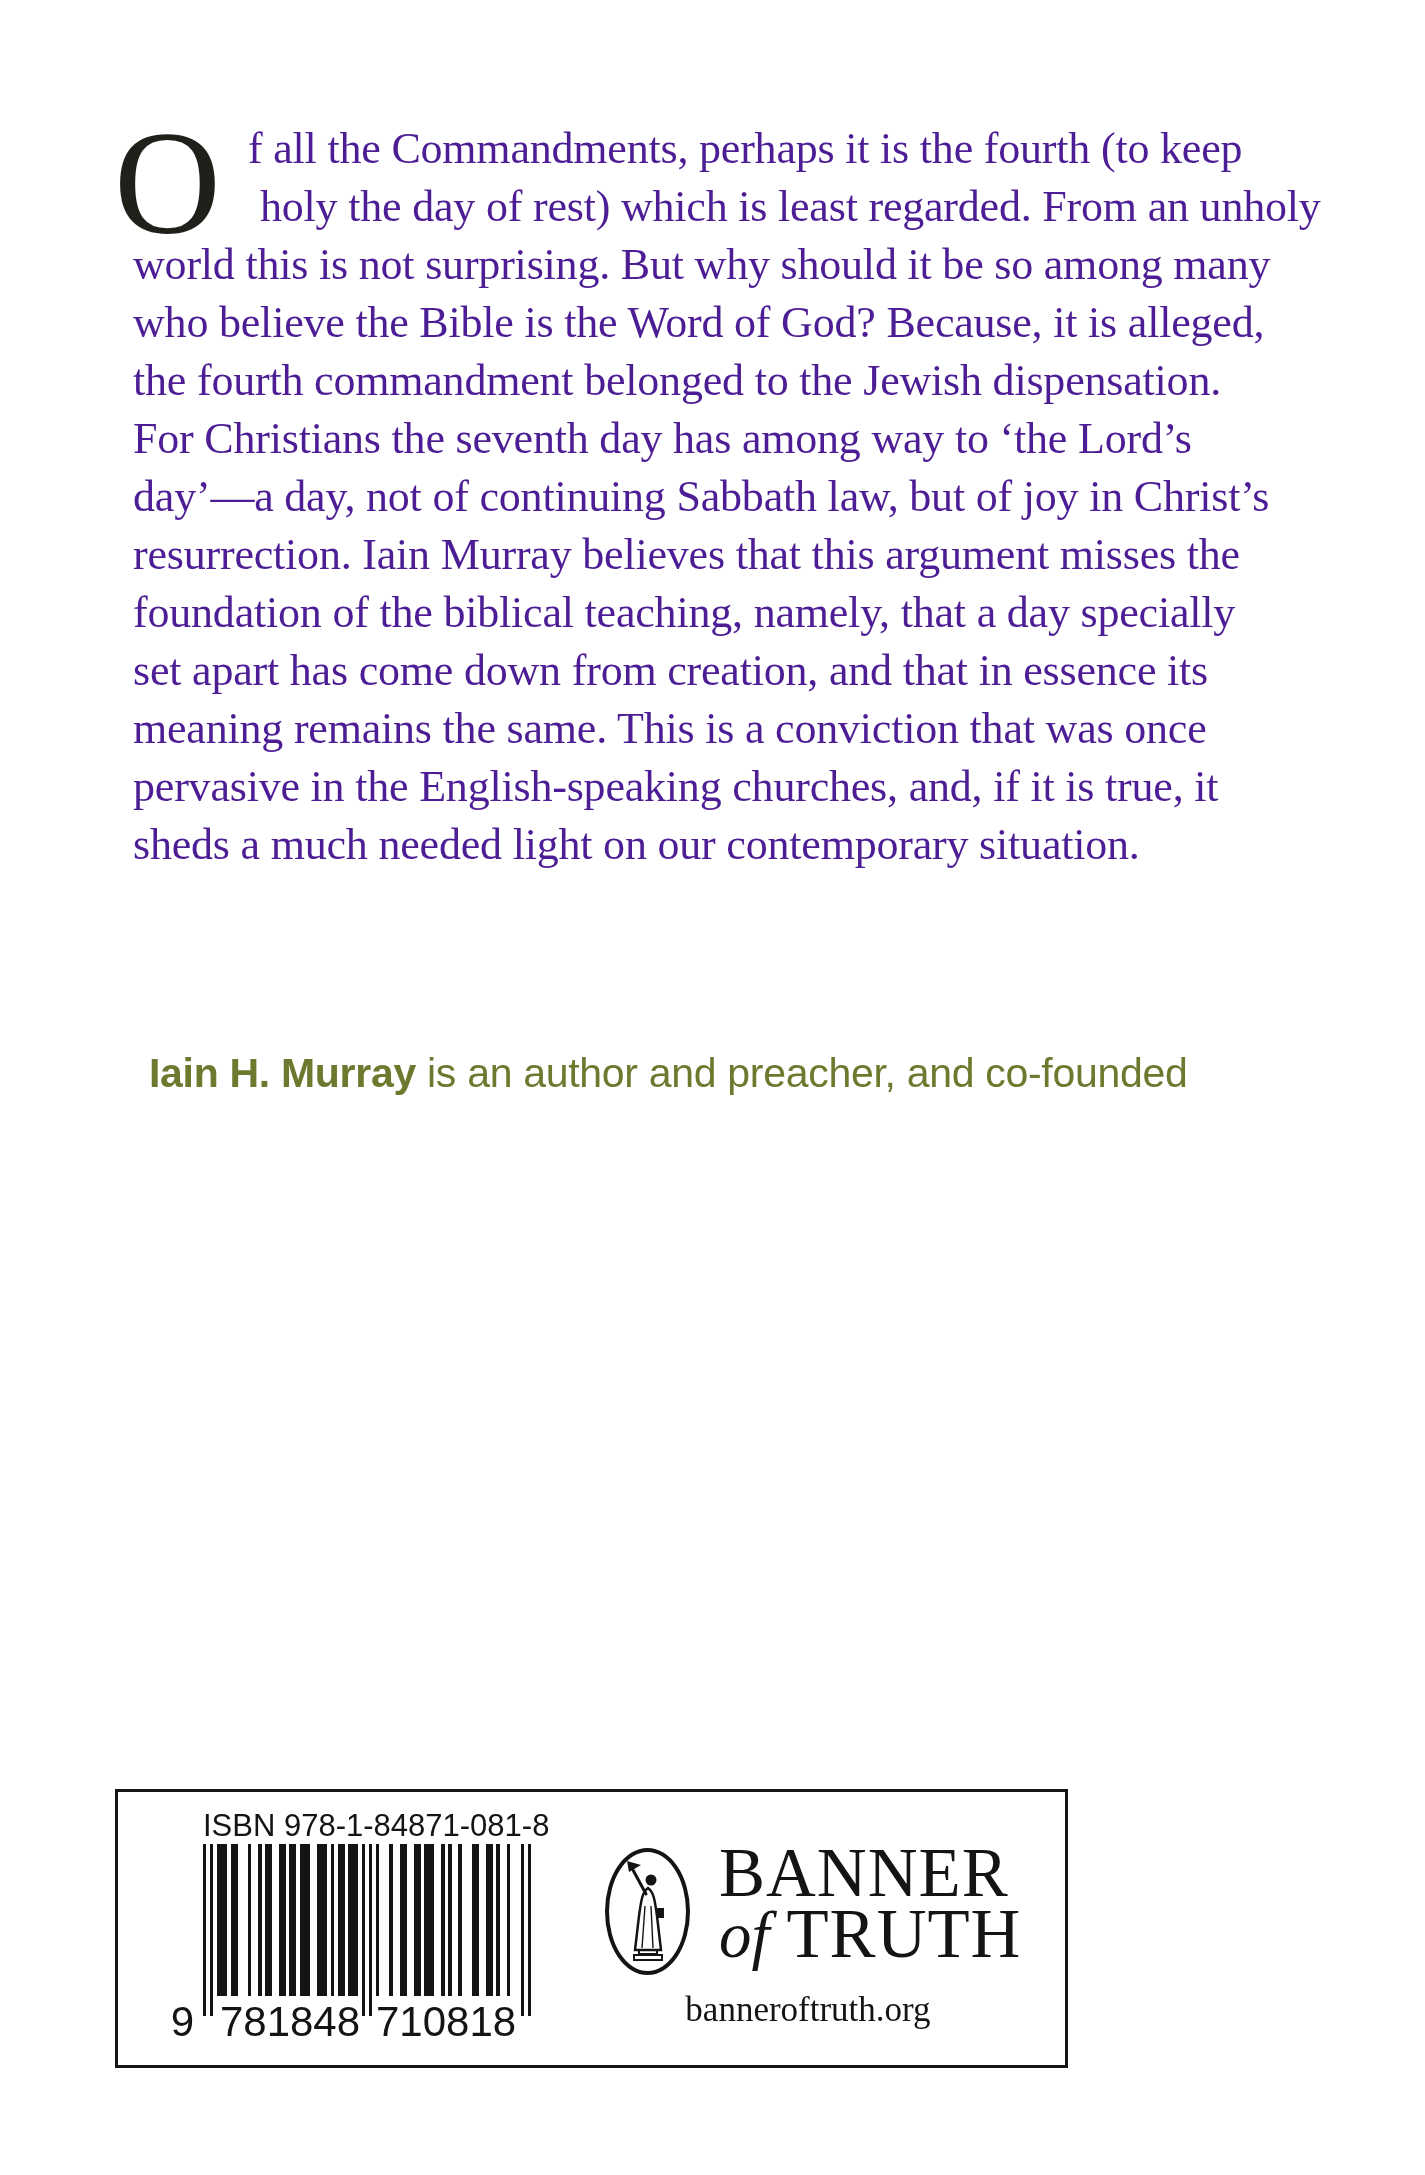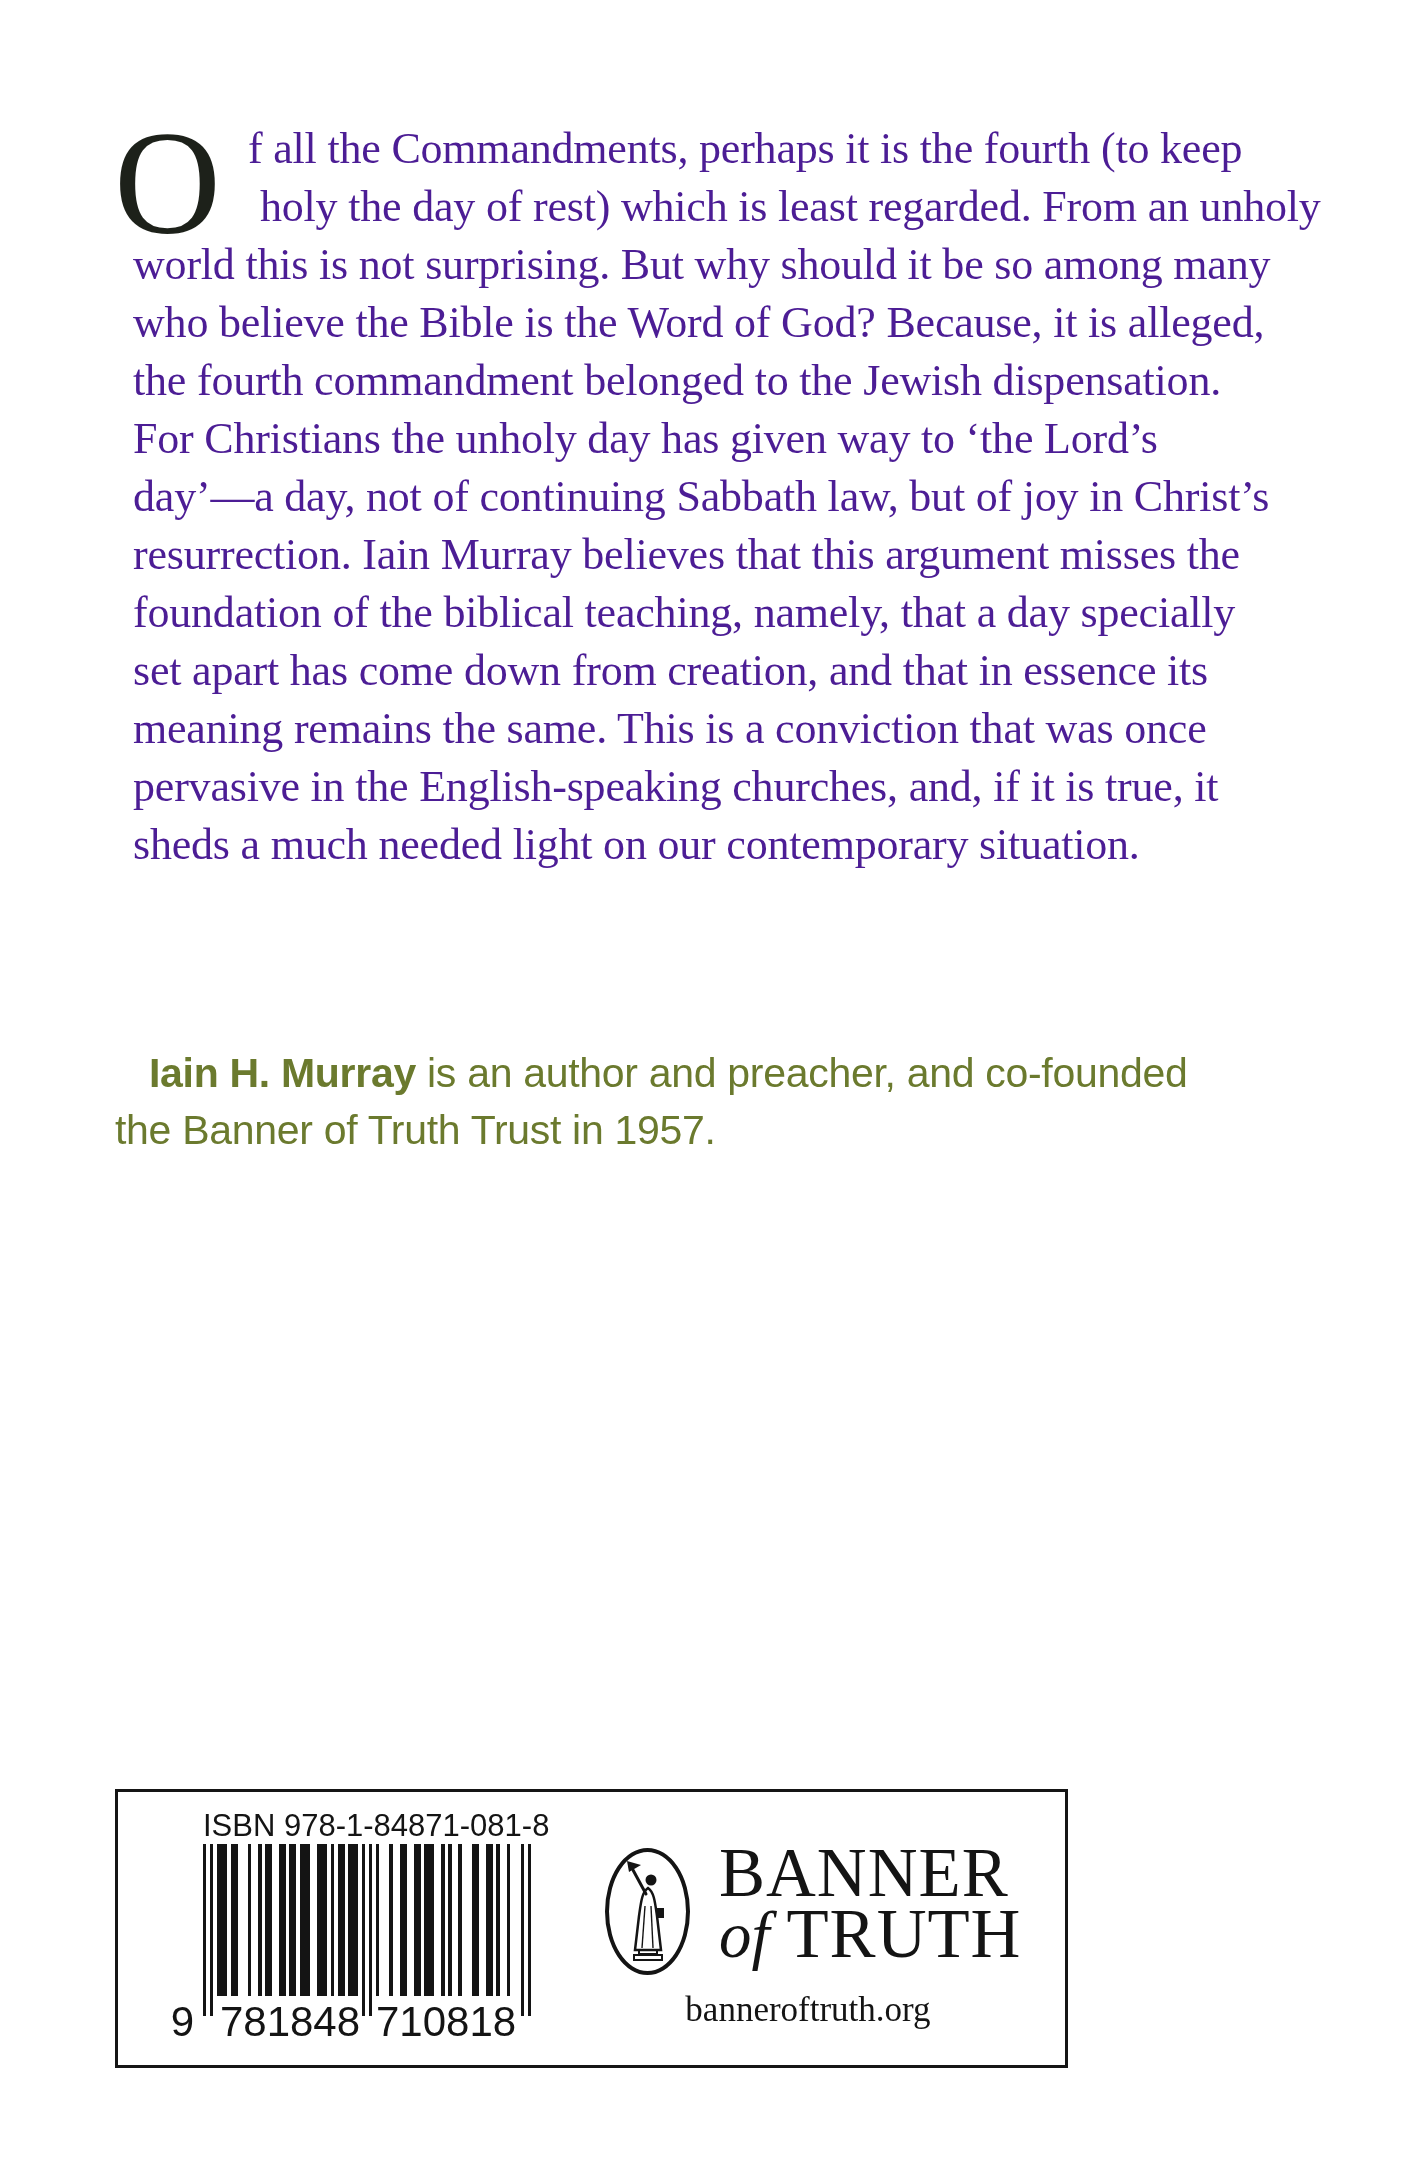--- a/index.html
+++ b/index.html
@@ -90,33 +90,32 @@
 <body>
 
 <div class="dropcap">O</div>
 
 <section class="blurb">
   <div class="line indent1">f all the Commandments, perhaps it is the fourth (to keep</div>
   <div class="line indent2">holy the day of rest) which is least regarded. From an unholy</div>
   <div class="line">world this is not surprising. But why should it be so among many</div>
   <div class="line">who believe the Bible is the Word of God? Because, it is alleged,</div>
   <div class="line">the fourth commandment belonged to the Jewish dispensation.</div>
-  <div class="line">For Christians the unholy day has given way to ‘the Lord’s</div>
+  <div class="line">For Christians the seventh day has among way to ‘the Lord’s</div>
   <div class="line">day’—a day, not of continuing Sabbath law, but of joy in Christ’s</div>
   <div class="line">resurrection. Iain Murray believes that this argument misses the</div>
   <div class="line">foundation of the biblical teaching, namely, that a day specially</div>
   <div class="line">set apart has come down from creation, and that in essence its</div>
   <div class="line">meaning remains the same. This is a conviction that was once</div>
   <div class="line">pervasive in the English-speaking churches, and, if it is true, it</div>
   <div class="line">sheds a much needed light on our contemporary situation.</div>
 </section>
 
 <section class="bio">
   <div class="line"><span class="bio-name">Iain H. Murray</span><span> is an author and preacher, and co-founded</span></div>
-  <div class="line">the Banner of Truth Trust in 1957.</div>
 </section>
 
 <section class="isbn-panel">
   <div class="isbn-label">ISBN 978-1-84871-081-8</div>
 
   <div class="barcode">
       <div class="bar" style="left: 0px; width: 3.45px; height: 172px;"></div>
       <div class="bar" style="left: 6.91px; width: 3.45px; height: 172px;"></div>
       <div class="bar" style="left: 13.81px; width: 10.36px; height: 152px;"></div>
       <div class="bar" style="left: 27.62px; width: 6.91px; height: 152px;"></div>

